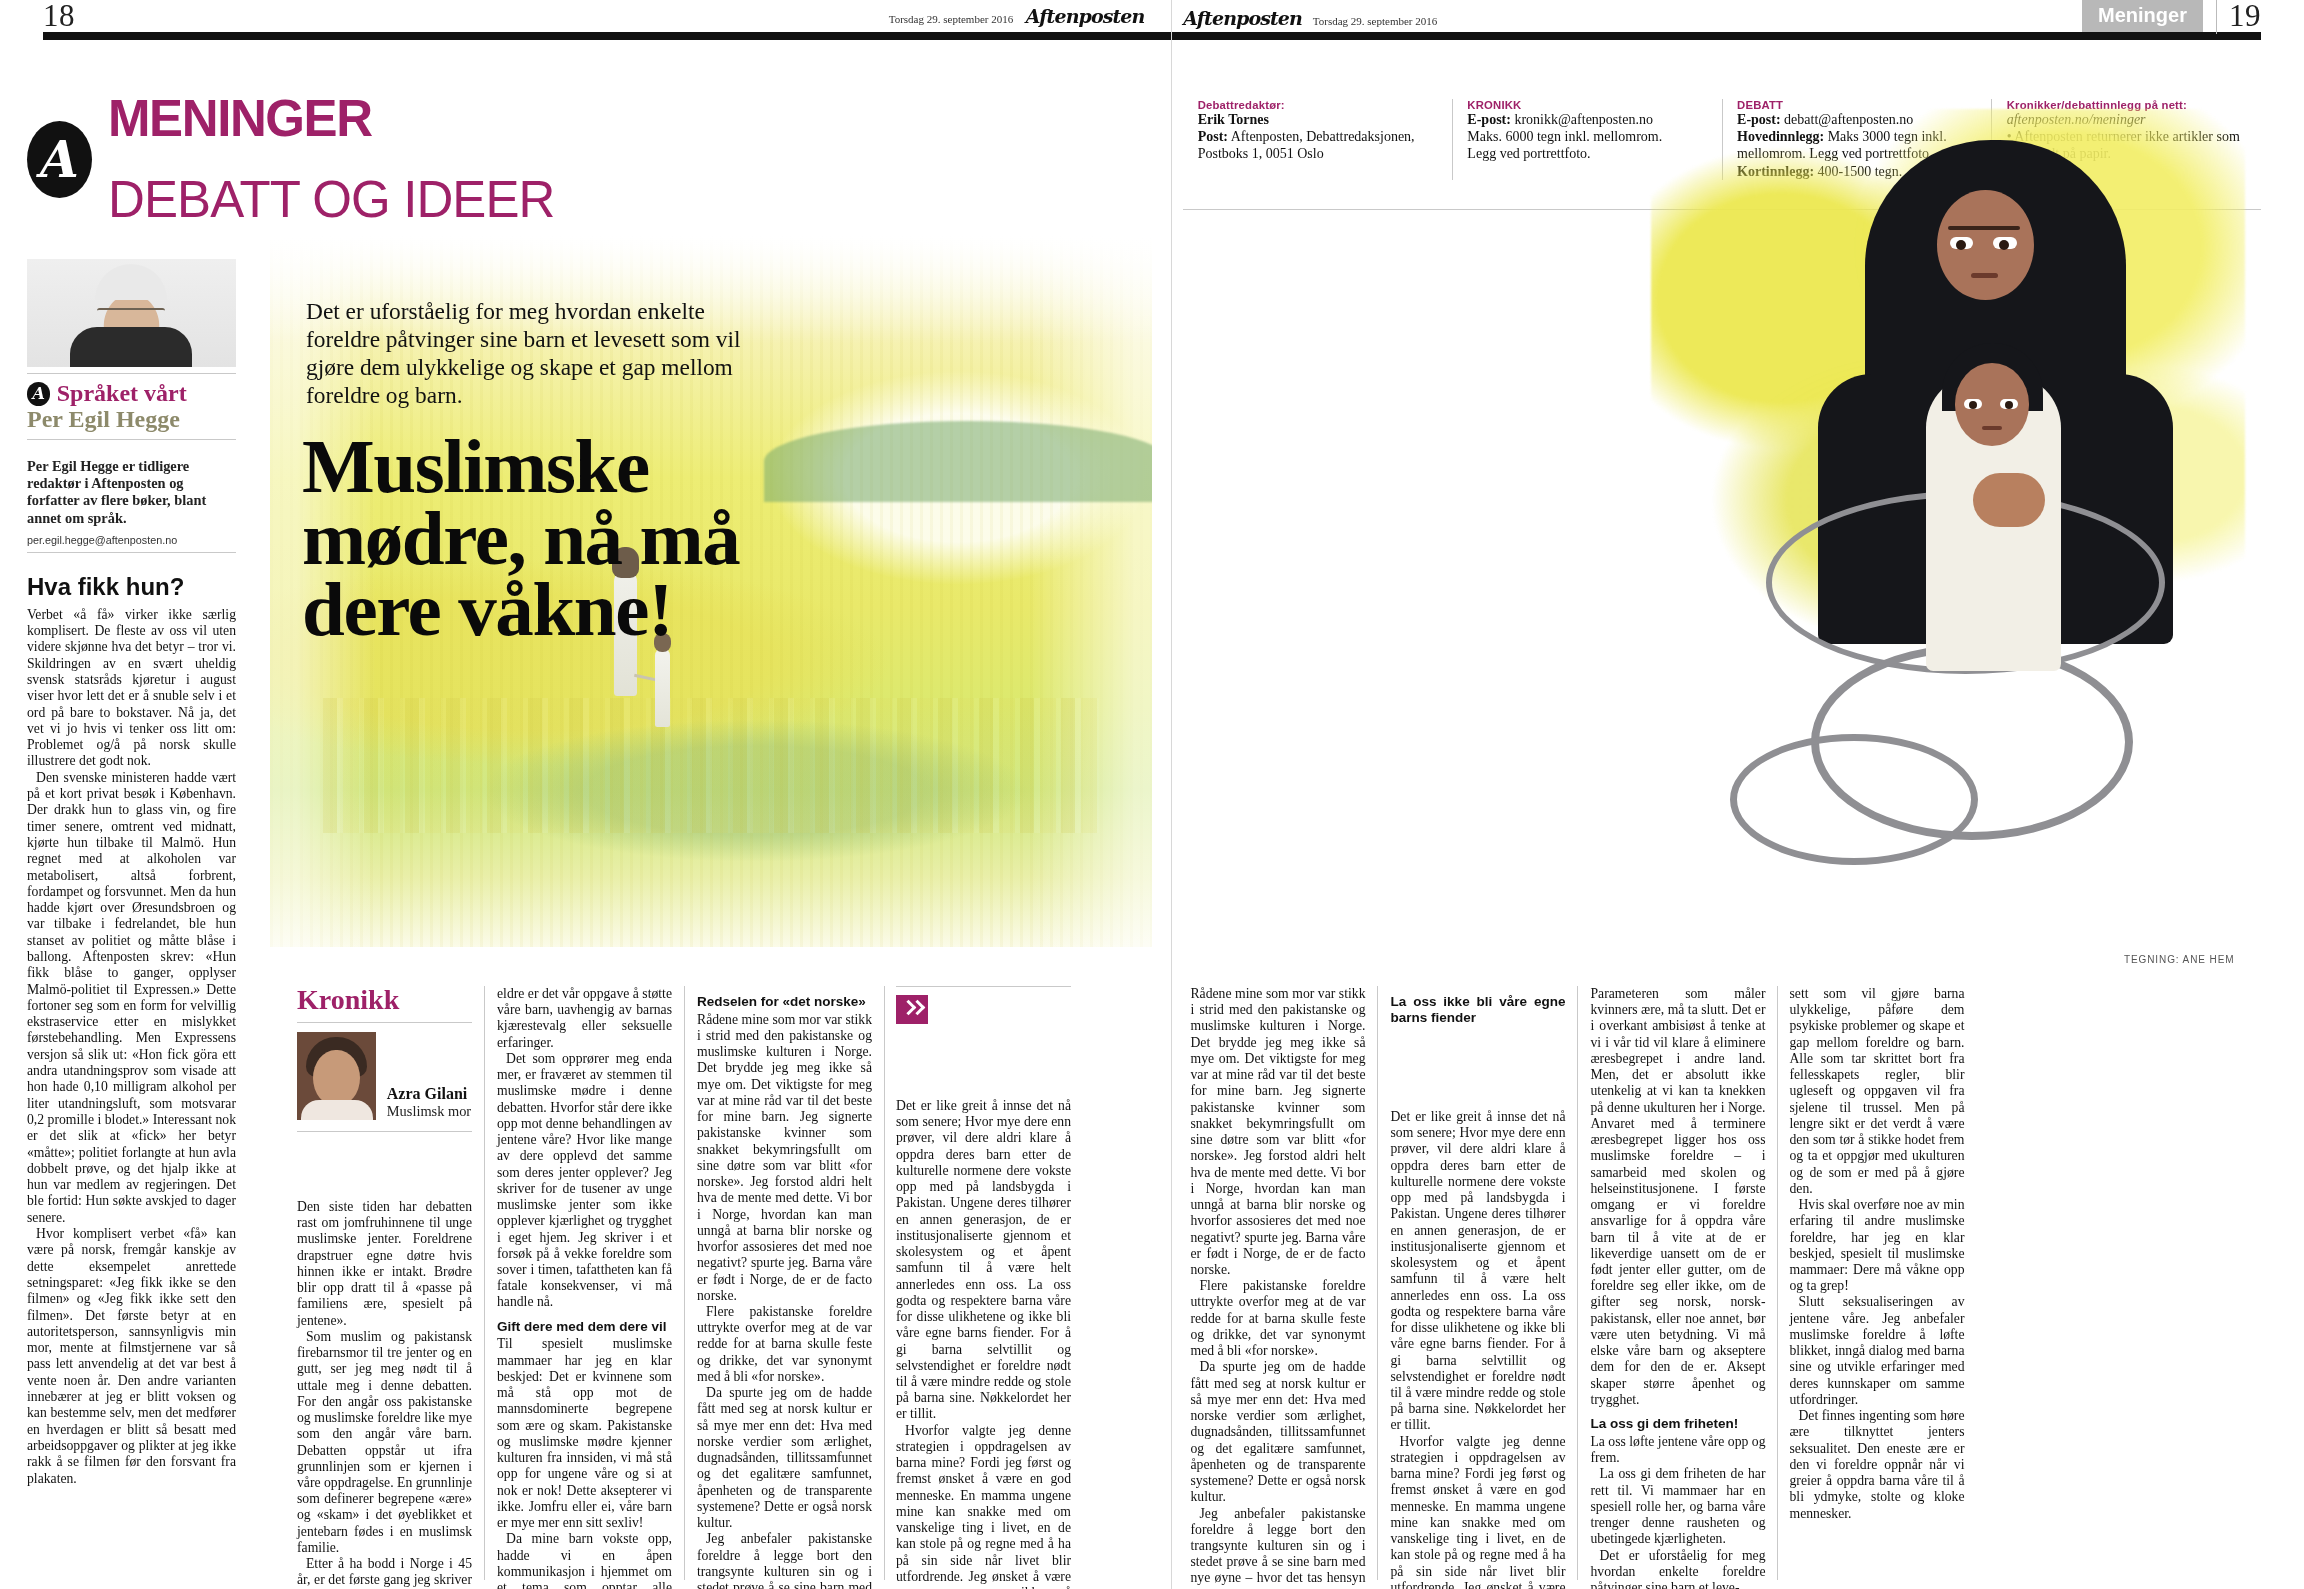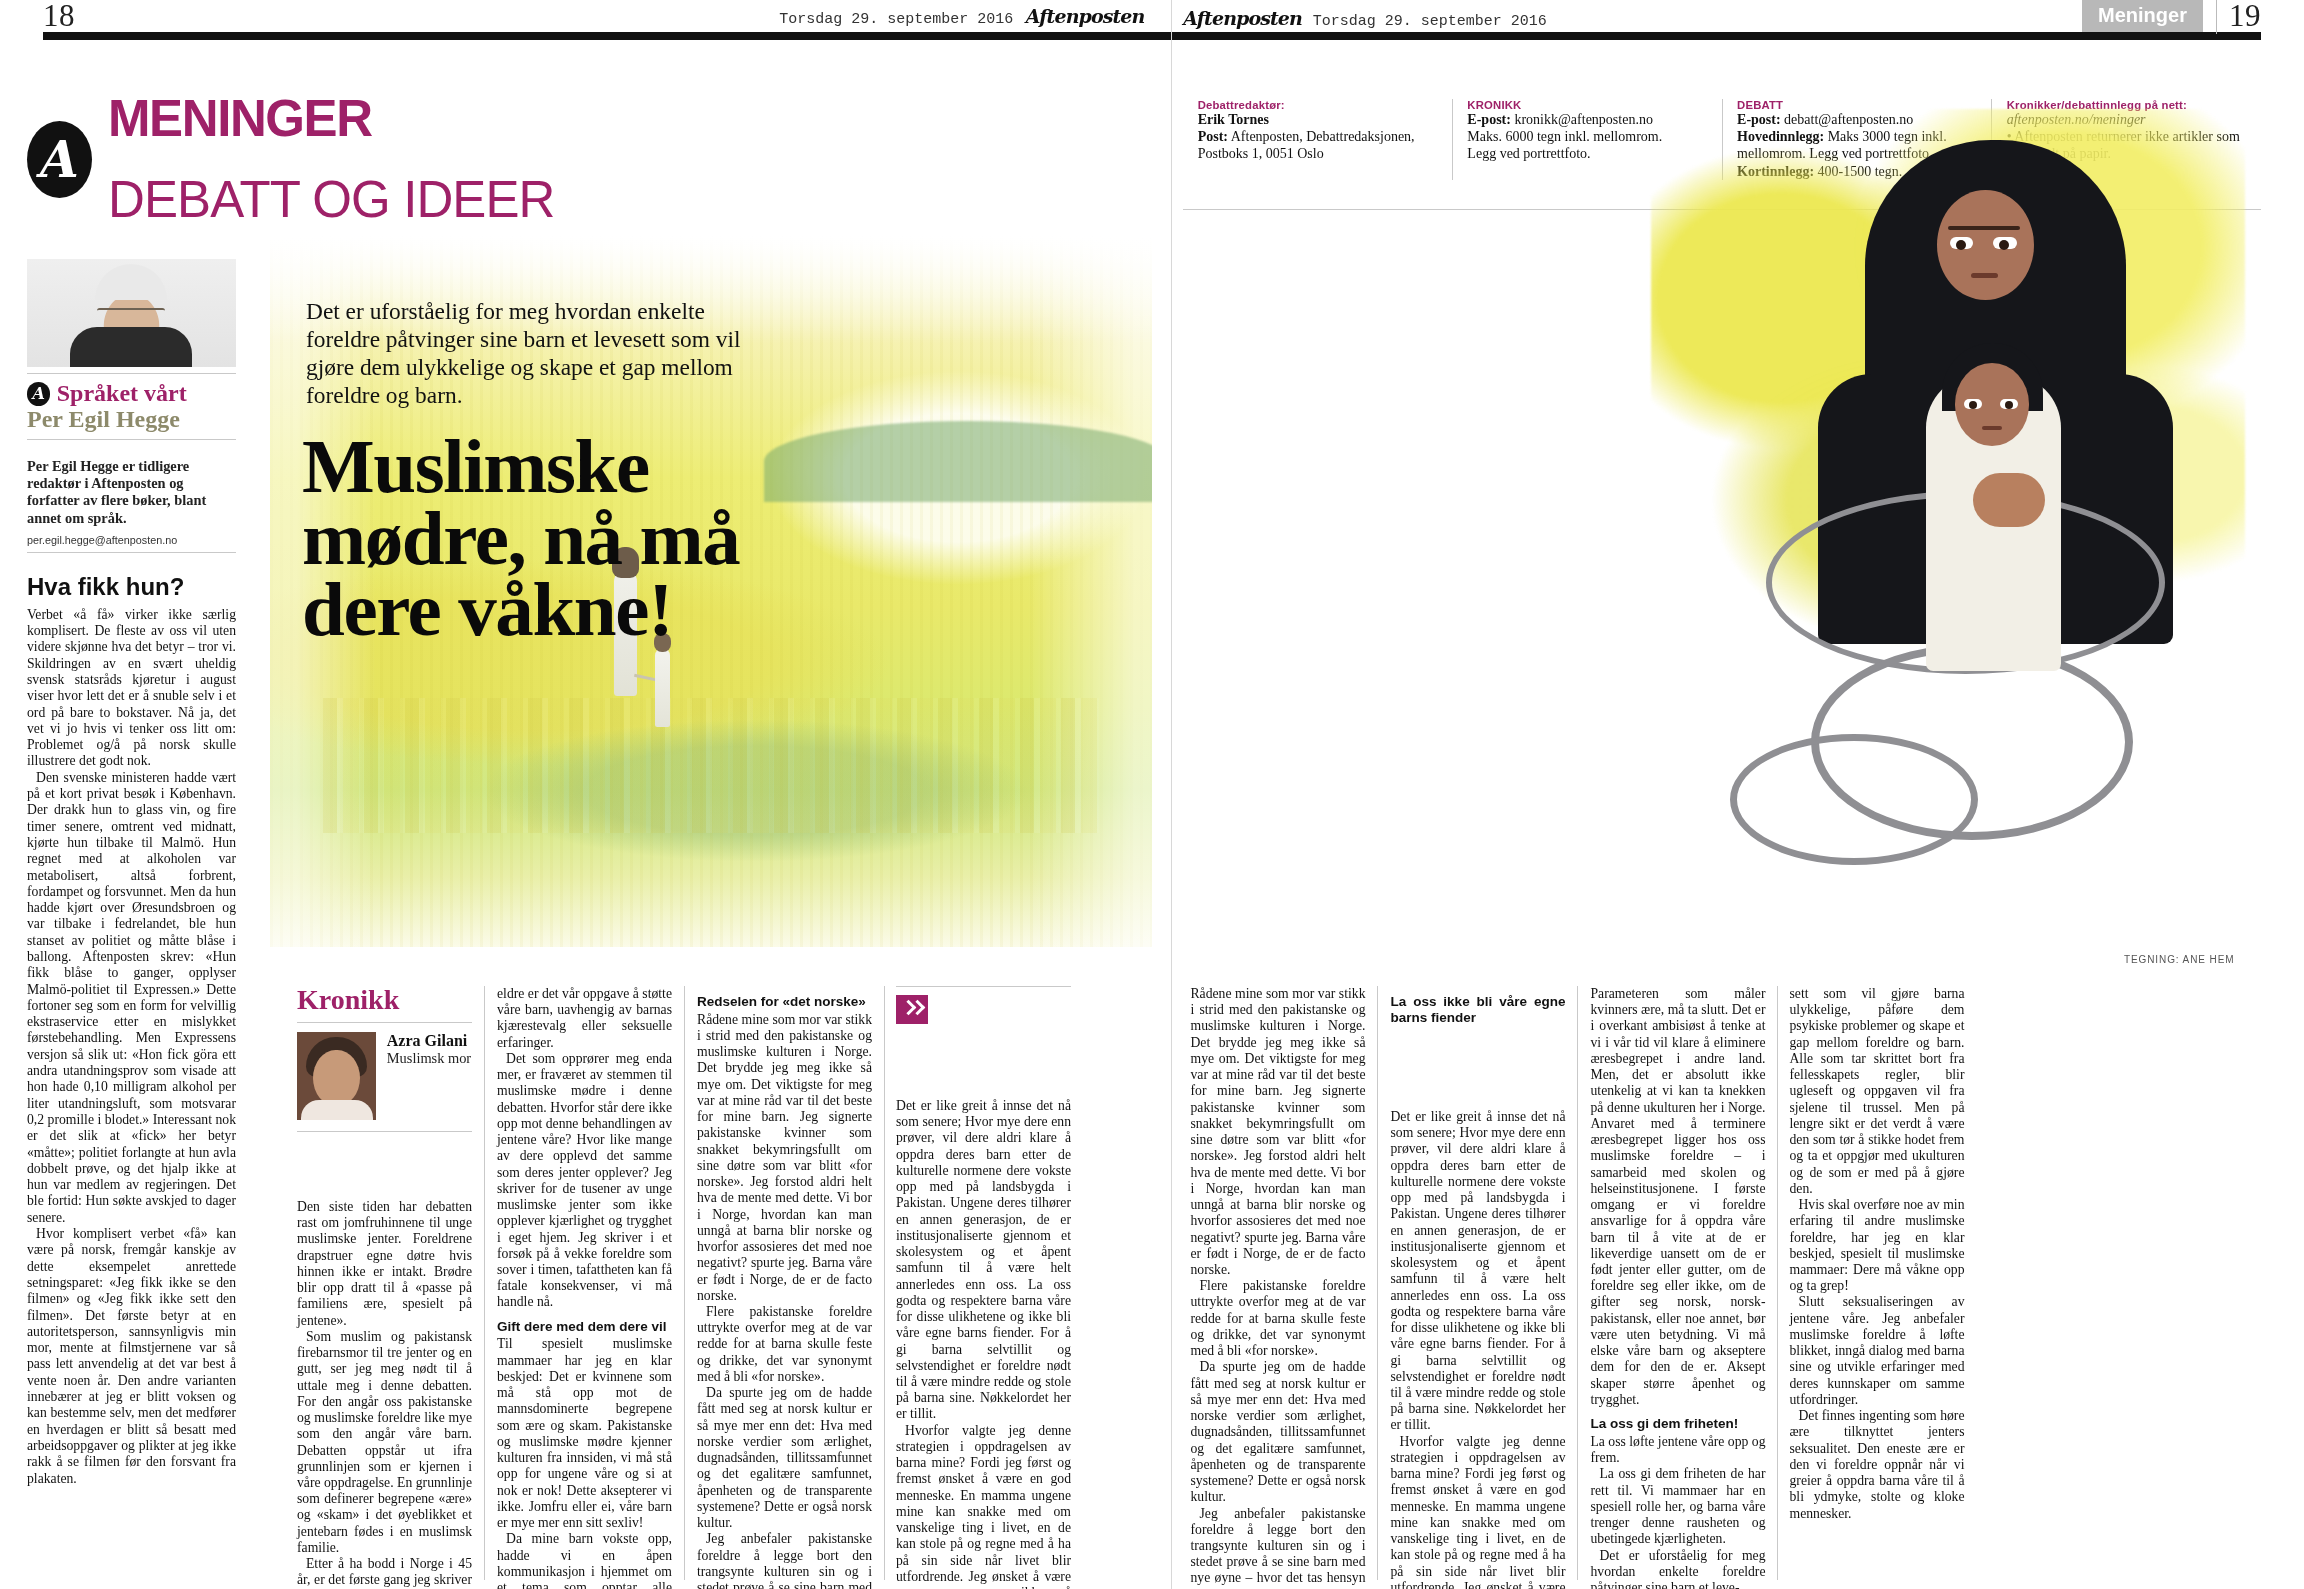--- a/index.html
+++ b/index.html
@@ -9,21 +9,21 @@
   .page-left{width:1172px;border-right:0.9px solid #d8d8d8;}
   .page-right{width:1132px;}
 
   
   .mh{position:relative;height:47px;}
   .mh-rule{position:absolute;left:0;right:0;top:32px;height:8px;background:#111;}
   .folio{position:absolute;font-family:"Liberation Serif",serif;font-size:31px;color:#222;letter-spacing:0.5px;}
   .mh-left .folio{left:43px;top:-1.8px;}
   .mh-left .mh-rule{left:43px;right:0;}
   .mh-center{position:absolute;right:27px;top:5.4px;display:flex;align-items:baseline;gap:12.6px;}
-  .dateline{font-family:Liberation Mono, monospace;font-size:15px;color:#333;}
+  .dateline{font-family:Liberation Serif, serif;font-size:11px;color:#333;}
   .wordmark{font-family:"DejaVu Serif",serif;font-weight:bold;font-style:italic;font-size:19px;color:#111;letter-spacing:-0.9px;}
   .mh-right{position:relative;}
   .mh-right .mh-rule{left:0;right:43px;}
   .mh-r-left{position:absolute;left:10.8px;top:7.2px;display:flex;align-items:baseline;gap:10.8px;}
   .mh-r-right{position:absolute;right:43px;top:-1.8px;display:flex;align-items:center;gap:12.6px;}
   .sectionchip{background:#b8b8b8;color:#fff;font-family:"Liberation Sans",sans-serif;font-weight:bold;font-size:20px;padding:3.6px 16px 5.4px;}
   .mh-r-right .folio{position:static;font-size:31px;}
   .chipsep{width:0.9px;height:36px;background:#bbb;}
 
   
@@ -79,21 +79,21 @@
   .fig-kid:before{content:"";position:absolute;left:-0.9px;top:-15.3px;width:17px;height:19px;background:#7a6752;border-radius:8px;}
   .fig-arm{position:absolute;left:41.3%;top:62%;width:31.5px;height:2.7px;background:#c9c4b0;transform:rotate(12deg);}
 
   .deck{position:absolute;left:306px;top:297px;width:477px;font-family:"Liberation Serif",serif;font-size:23.4px;line-height:1.2;color:#111;}
   .headline{position:absolute;left:302px;top:431px;width:558px;font-family:"Liberation Serif",serif;font-weight:bold;font-size:77px;line-height:.93;letter-spacing:-1.4px;color:#0a0a0a;}
 
   
   .kronikk-col{position:absolute;left:297px;top:986px;width:175px;}
   .kronikk-label{font-family:"Liberation Serif",serif;font-weight:bold;font-size:28px;color:#9e2168;line-height:1;}
   .kr-rule{height:0.9px;background:#c9c9c9;margin:8px 0 9px;}
-  .byline{display:flex;gap:10.8px;}
+  .byline{display:flex;gap:10.8px;align-items:flex-end;}
   .by-photo{width:79px;height:88px;overflow:hidden;position:relative;background:#6b4a3a;}
   .by-photo .f{position:absolute;left:16px;top:18px;width:47px;height:56px;border-radius:23.4px/29px;background:#c79a79;}
   .by-photo .h{position:absolute;left:9px;top:5.4px;width:61px;height:40px;border-radius:31px 31px 10.8px 10.8px;background:#3a2a22;}
   .by-photo .c{position:absolute;left:3.6px;bottom:0;width:72px;height:20px;background:#efe7e0;border-radius:18px 18px 0 0;}
   .by-name{font-family:"Liberation Serif",serif;font-weight:bold;font-size:16px;color:#111;}
   .by-role{font-family:"Liberation Serif",serif;font-size:14.4px;color:#222;}
   .kr-rule2{height:0.9px;background:#c9c9c9;margin:10.8px 0 9px;}
 
   .coltext{font-family:"Liberation Serif",serif;font-size:13.7px;line-height:1.185;text-align:justify;color:#111;hyphens:auto;}
   .coltext p{margin:0;text-indent:9px;}

